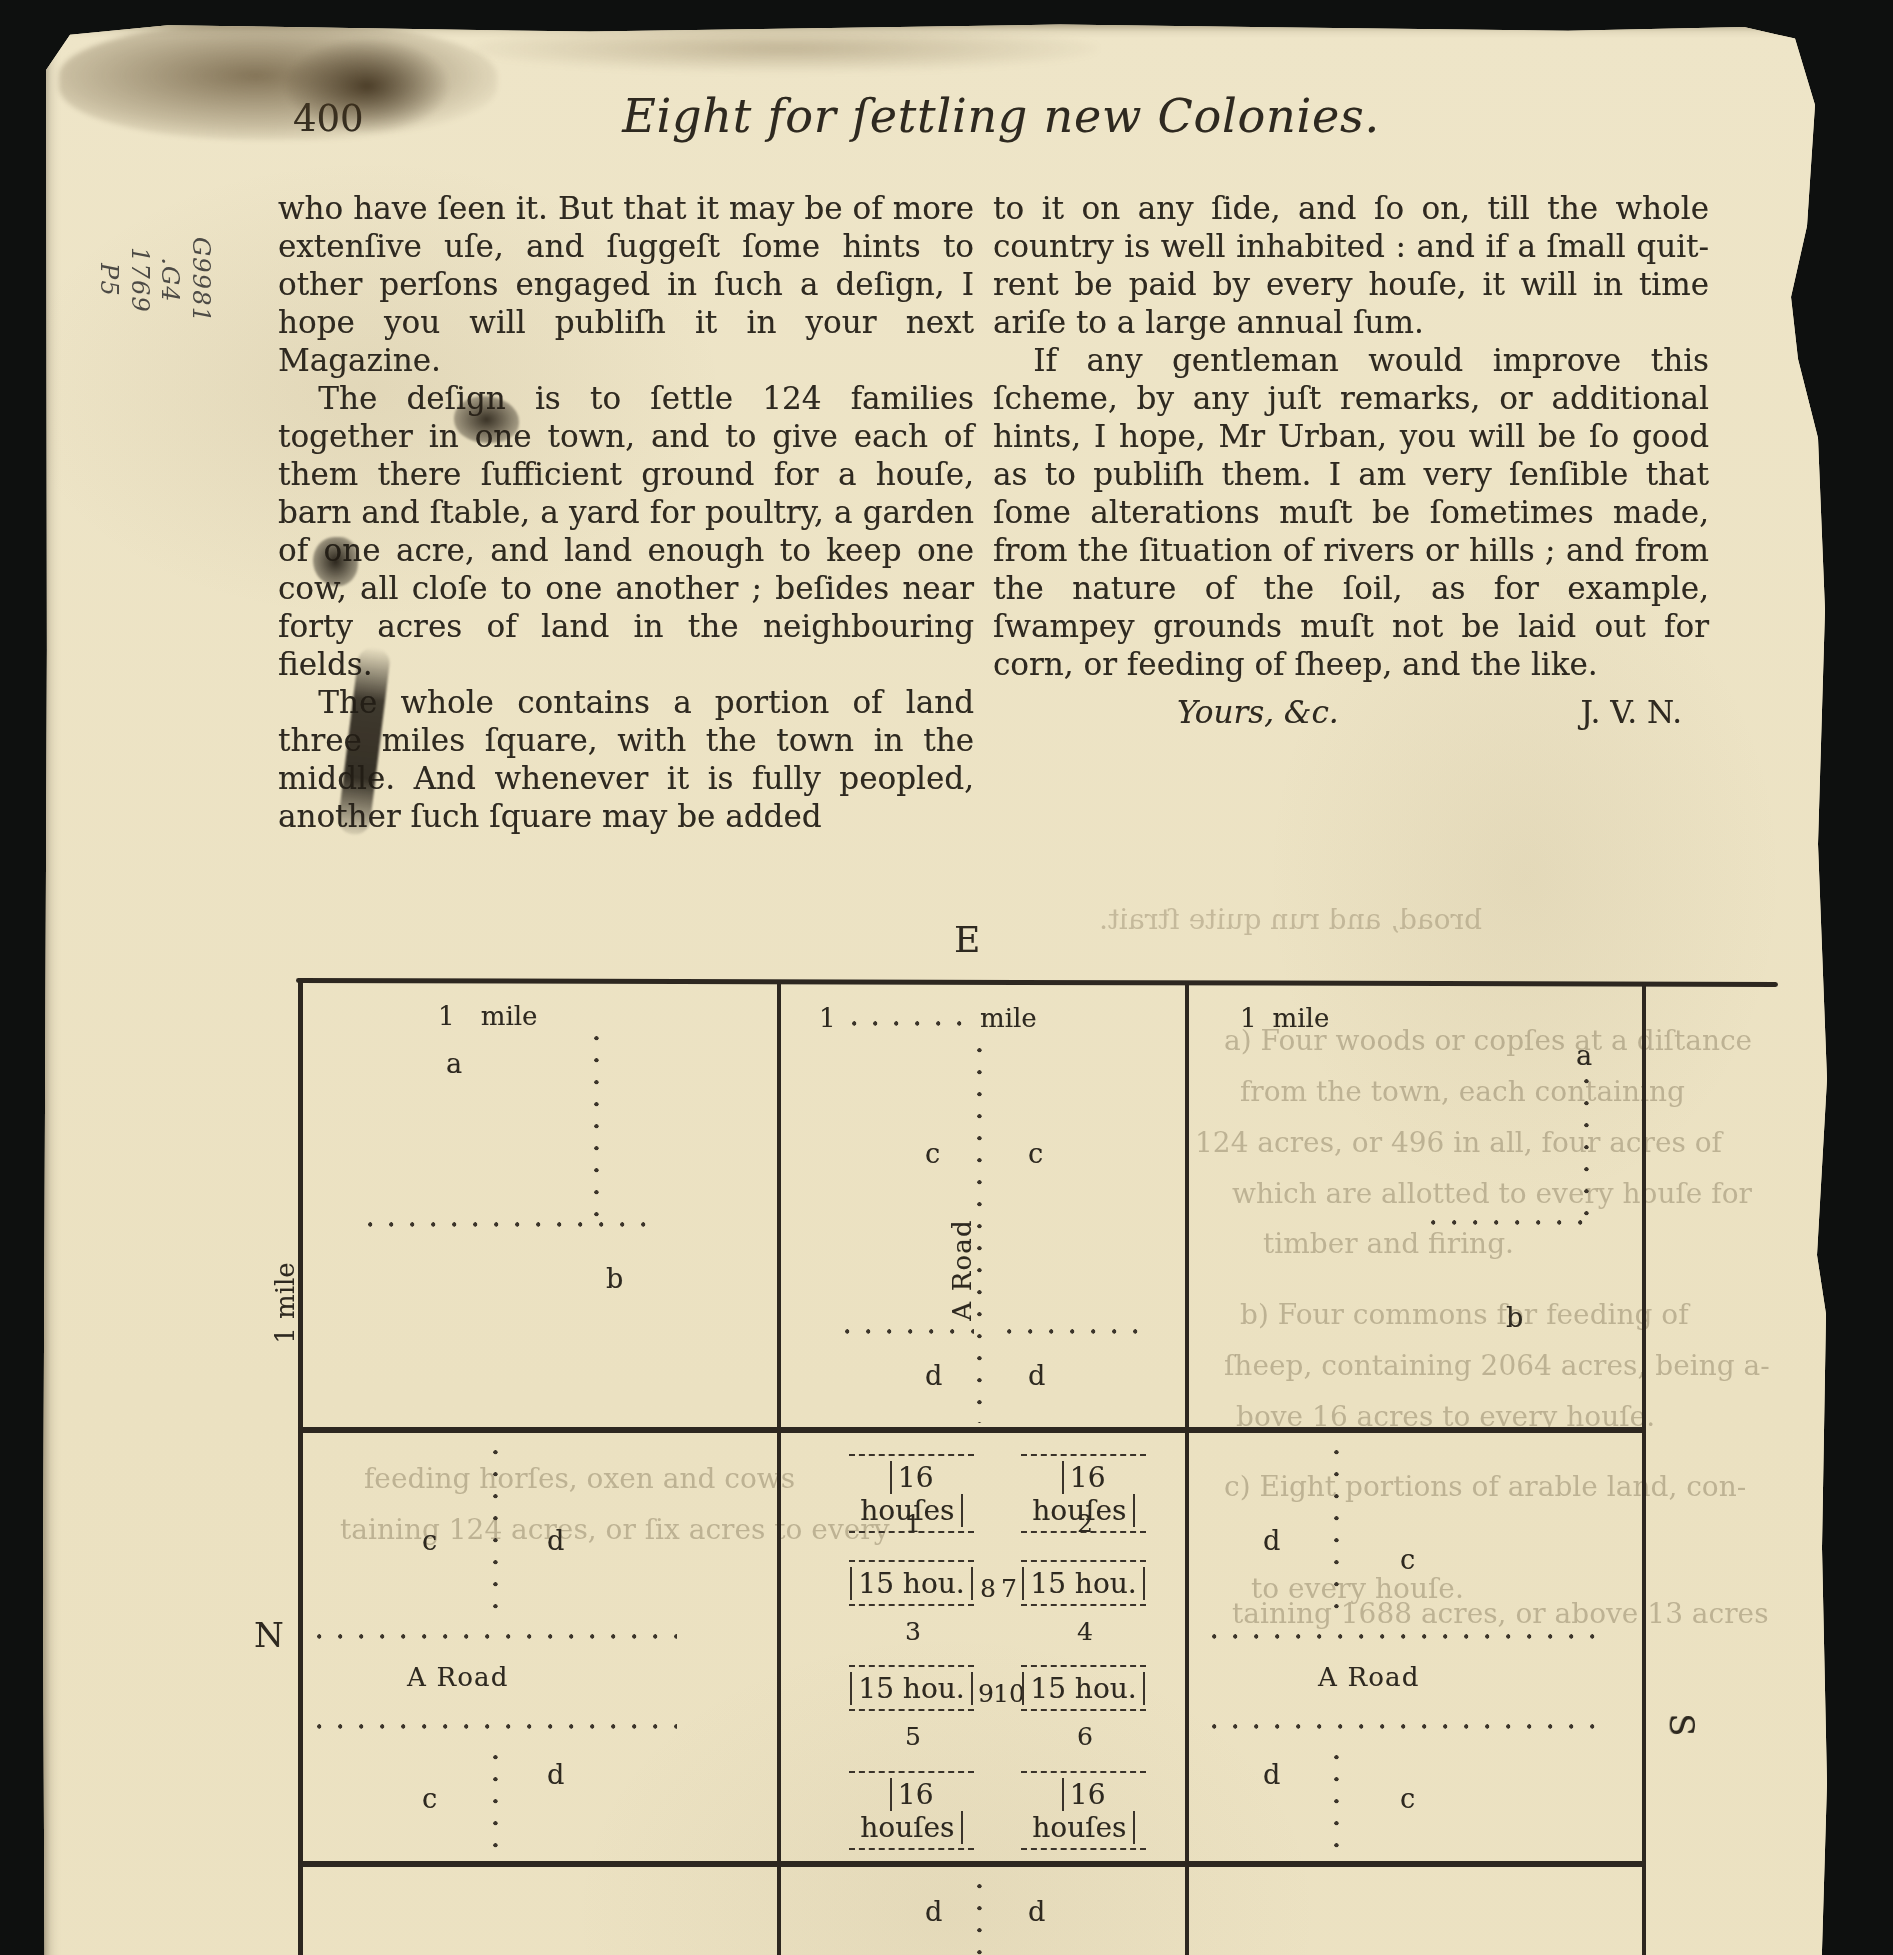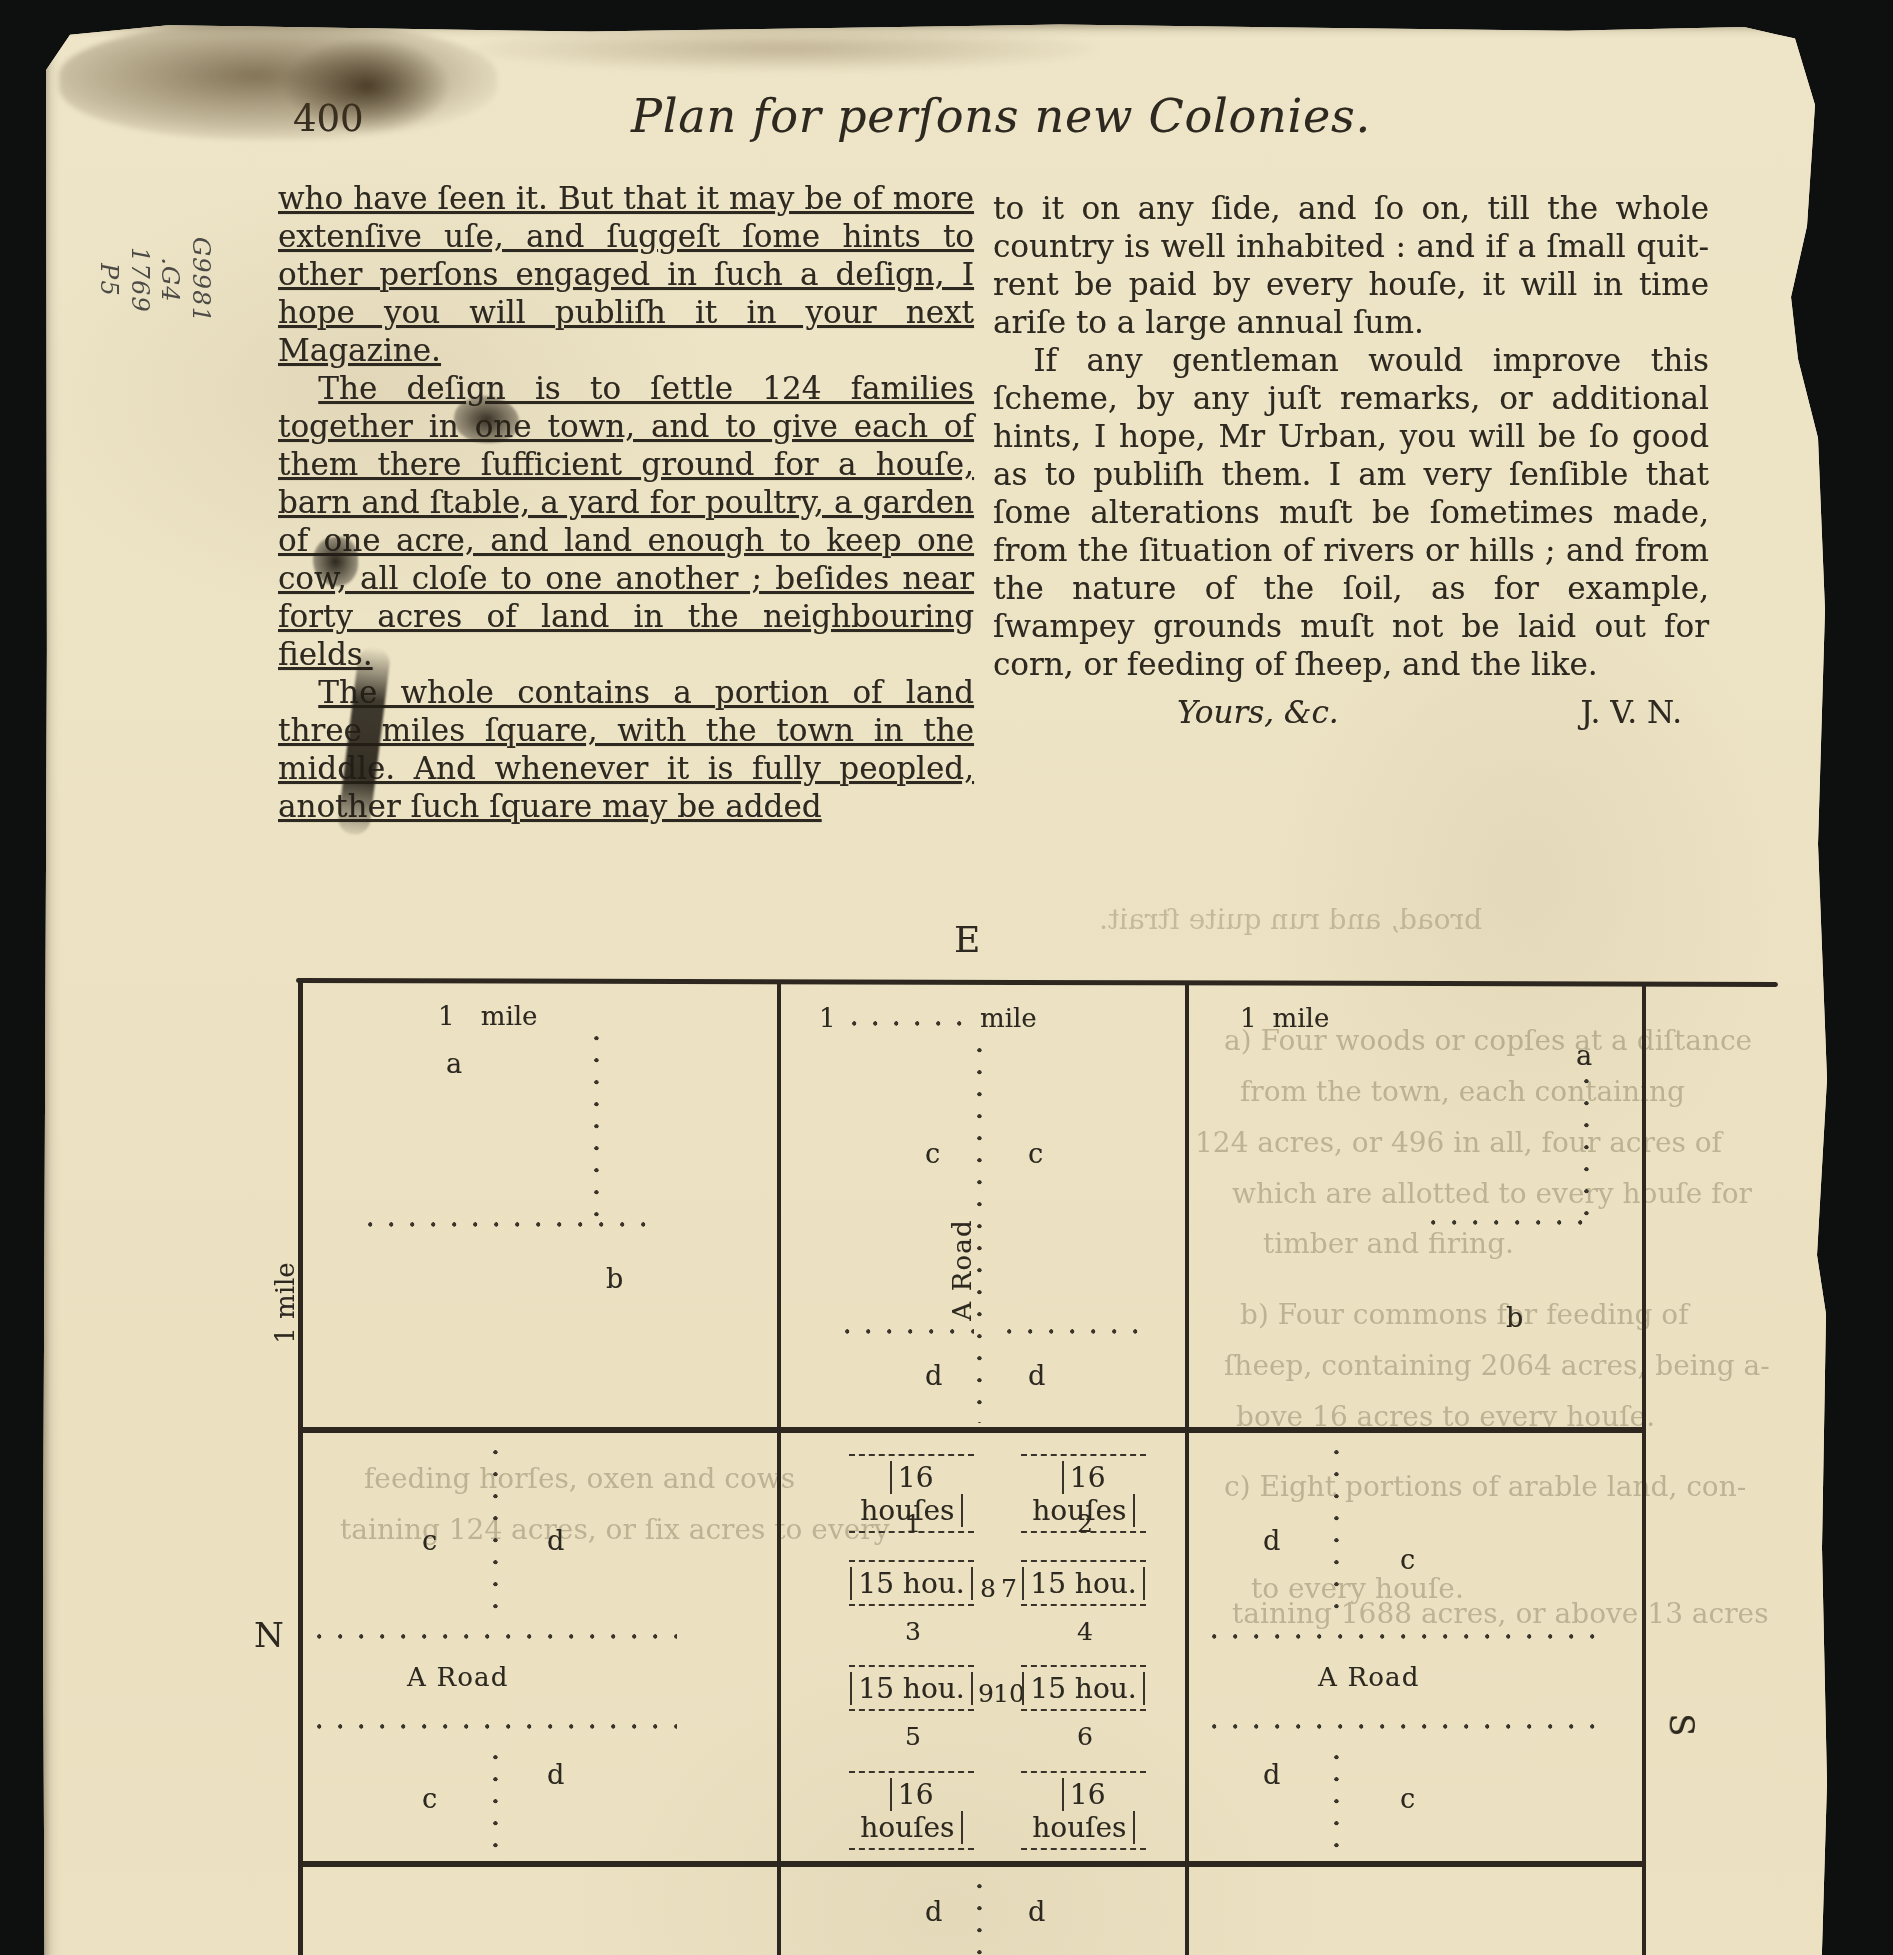--- a/index.html
+++ b/index.html
@@ -61,23 +61,23 @@
   <div class="ghost" style="left:1197px;top:1275px;">b) Four commons for feeding of</div>
   <div class="ghost" style="left:1181px;top:1326px;">ſheep, containing 2064 acres, being a-</div>
   <div class="ghost" style="left:1193px;top:1377px;">bove 16 acres to every houſe.</div>
   <div class="ghost" style="left:1181px;top:1447px;">c) Eight portions of arable land, con-</div>
   <div class="ghost" style="left:1189px;top:1574px;">taining 1688 acres, or above 13 acres</div>
   <div class="ghost" style="left:1208px;top:1549px;">to every houſe.</div>
   <div class="ghost" style="left:321px;top:1439px;">feeding horſes, oxen and cows</div>
   <div class="ghost" style="left:297px;top:1490px;">taining 124 acres, or ſix acres to every</div>
 
   <div class="pageno ink" style="left:250px;top:74px;">400</div>
-  <div class="title ink" style="left:469px;top:66px;width:978px;">Plan for perſons new Colonies.</div>
+  <div class="title ink" style="left:469px;top:66px;width:978px;">Eight for ſettling new Colonies.</div>
 
-  <div class="col ink" style="left:235px;top:156px;width:696px;text-decoration:underline;">
+  <div class="col ink" style="left:235px;top:166px;width:696px;">
     <p>who have ſeen it.  But that it may be of more extenſive uſe, and ſuggeſt ſome hints to other perſons engaged in ſuch a deſign, I hope you will publiſh it in your next Magazine.</p>
     <p class="ind">The deſign is to ſettle 124 families together in one town, and to give each of them there ſufficient ground for a houſe, barn and ſtable, a yard for poultry, a garden of one acre, and land enough to keep one cow, all cloſe to one another ; beſides near forty acres of land in the neighbouring fields.</p>
     <p class="ind">The whole contains a portion of land three miles ſquare, with the town in the middle.  And whenever it is fully peopled, another ſuch ſquare may be added</p>
   </div>
   <div class="col ink" style="left:950px;top:166px;width:716px;">
     <p>to it on any ſide, and ſo on, till the whole country is well inhabited : and if a ſmall quit-rent be paid by every houſe, it will in time ariſe to a large annual ſum.</p>
     <p class="ind">If any gentleman would improve this ſcheme, by any juſt remarks, or additional hints, I hope, Mr Urban, you will be ſo good as to publiſh them.  I am very ſenſible that ſome alterations muſt be ſometimes made, from the ſituation of rivers or hills ; and from the nature of the ſoil, as for example, ſwampey grounds muſt not be laid out for corn, or feeding of ſheep, and the like.</p>
     <div class="signoff">
       <span class="y">Yours, &amp;c.</span>
       <span>J. V. N.</span>

